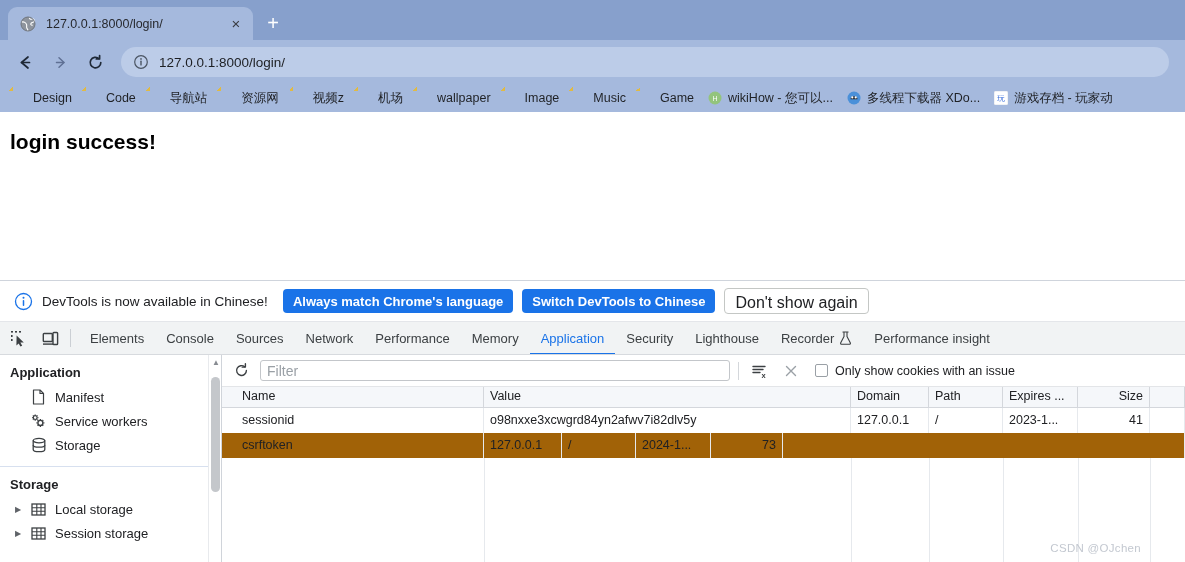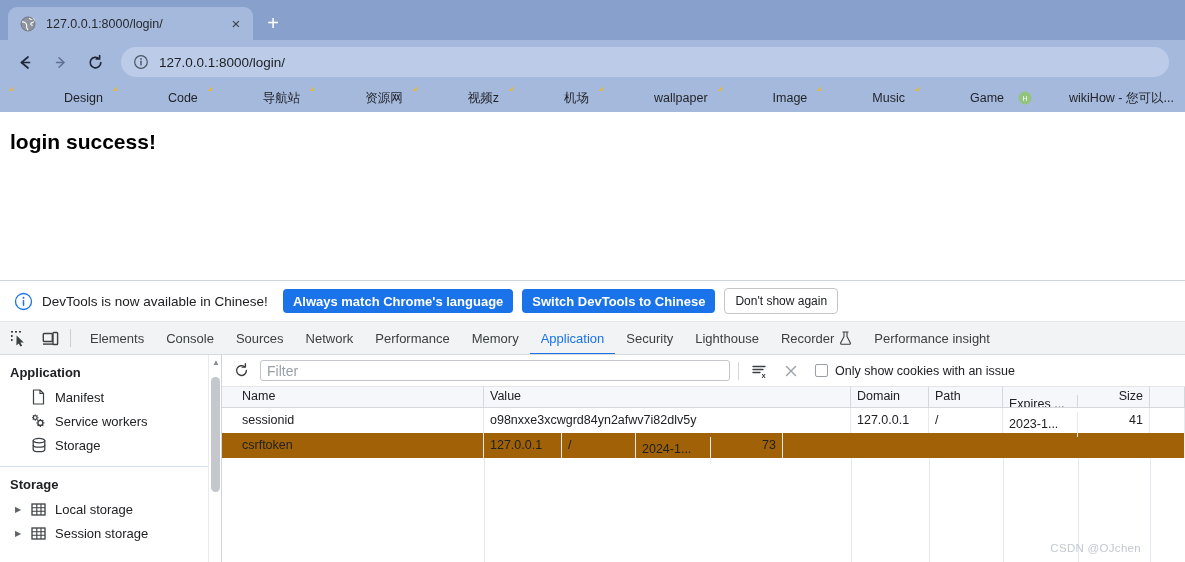--- a/index.html
+++ b/index.html
@@ -65,21 +65,21 @@
   }
   .omnibox-url { font-size: 13.5px; color: #1d1f23; white-space: nowrap; }
 
   .bookmarks {
     height: 28px; background: #a5b9dd;
     display: flex; align-items: center;
     padding: 0 6px; overflow: hidden;
   }
   .bm {
     display: flex; align-items: center;
-    padding: 2px 7px; flex: 0 0 auto; white-space: nowrap; gap: 31px;
+    padding: 2px 7px; flex: 0 0 auto; white-space: nowrap;
   }
   .bm-icon {
     width: 14px; height: 14px; flex: 0 0 14px; margin-right: 6px;
     display: block;
   }
   .bm-folder {
     width: 14px; height: 12px; background: #ffd966;
     border-radius: 1px 3px 2px 2px; position: relative;
   }
   .bm-folder::after {
@@ -118,21 +118,21 @@
   .btn-blue {
     background: #1a73e8; color: #ffffff;
     border: none; border-radius: 4px;
     font-size: 13px; font-family: "Liberation Sans", sans-serif;
     font-weight: 700;
     padding: 5px 10px; height: 24px; white-space: nowrap;
   }
   .btn-plain {
     background: #ffffff; color: #202124;
     border: 1px solid #c4c7c5; border-radius: 4px;
-    font-size: 12px; font-family: "Liberation Sans", sans-serif;
+    font-size: 16px; font-family: "Liberation Sans", sans-serif;
     padding: 5px 10px; height: 26px; white-space: nowrap;
   }
 
   .dt-tabbar {
     height: 33px; background: #f1f3f4;
     display: flex; align-items: center;
     border-bottom: 1px solid #d7dade;
     flex: 0 0 33px; overflow: hidden;
   }
   .dt-tool-icon {
@@ -253,21 +253,21 @@
   .ck-row.even { background: #a16207; }
   .ck-row .cell {
     padding: 0 6px; border-right: 1px solid #e6e9ed;
     height: 25px; line-height: 25px;
     overflow: hidden; white-space: nowrap; text-overflow: ellipsis;
   }
   .c-name  { width: 262px; flex: 0 0 262px; padding-left: 20px !important; }
   .c-value { width: 367px; flex: 0 0 367px; }
   .c-domain{ width: 78px;  flex: 0 0 78px; }
   .c-path  { width: 74px;  flex: 0 0 74px; }
-  .c-exp   { width: 75px;  flex: 0 0 75px; margin-top: 8px; }
+  .c-exp   { width: 75px;  flex: 0 0 75px; }
   .c-size  { width: 72px;  flex: 0 0 72px; text-align: right; }
   .c-extra { flex: 1; }
 
   .ck-filler { position: absolute; left: 0; right: 0; top: 71px; bottom: 0; }
   .ck-filler-col {
     position: absolute; top: 0; bottom: 0; width: 1px; background: #e6e9ed;
   }
 
   .watermark {
     position: absolute; right: 44px; bottom: 8px;

